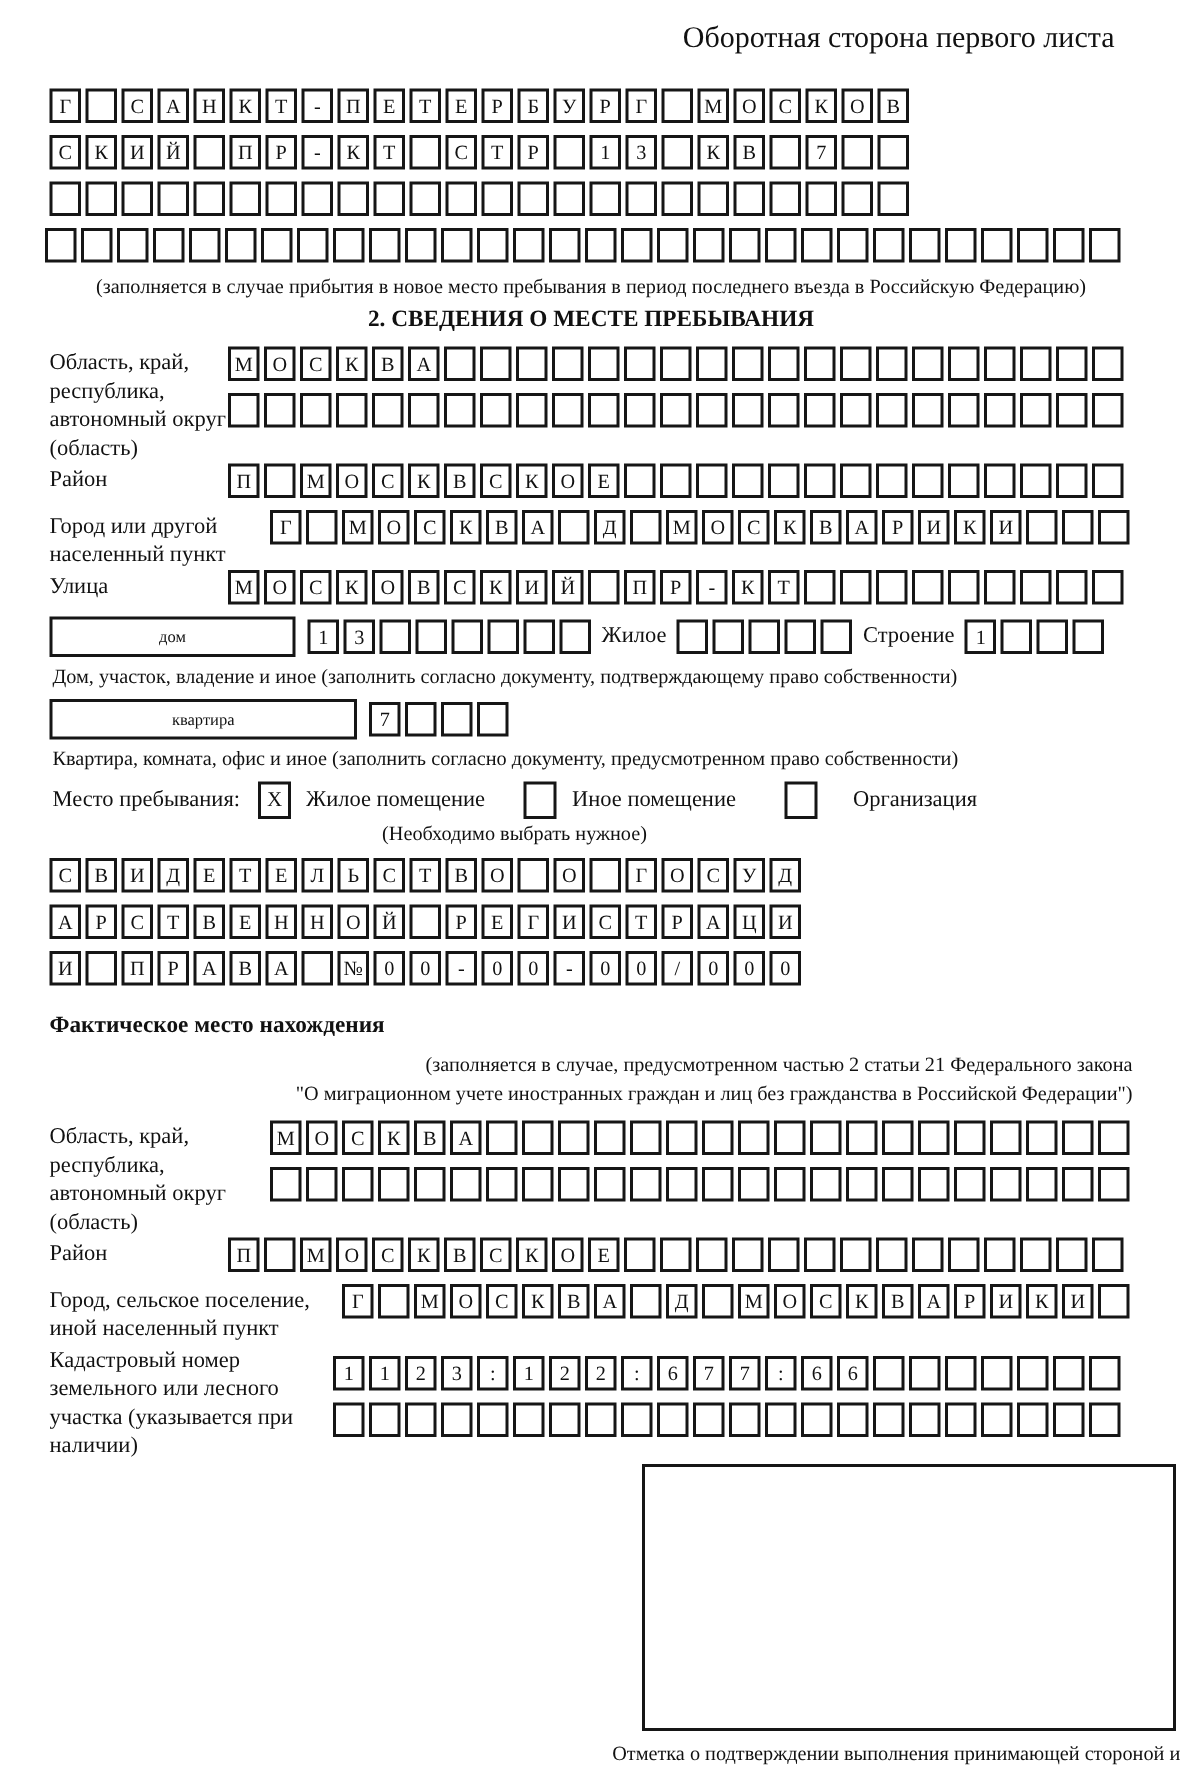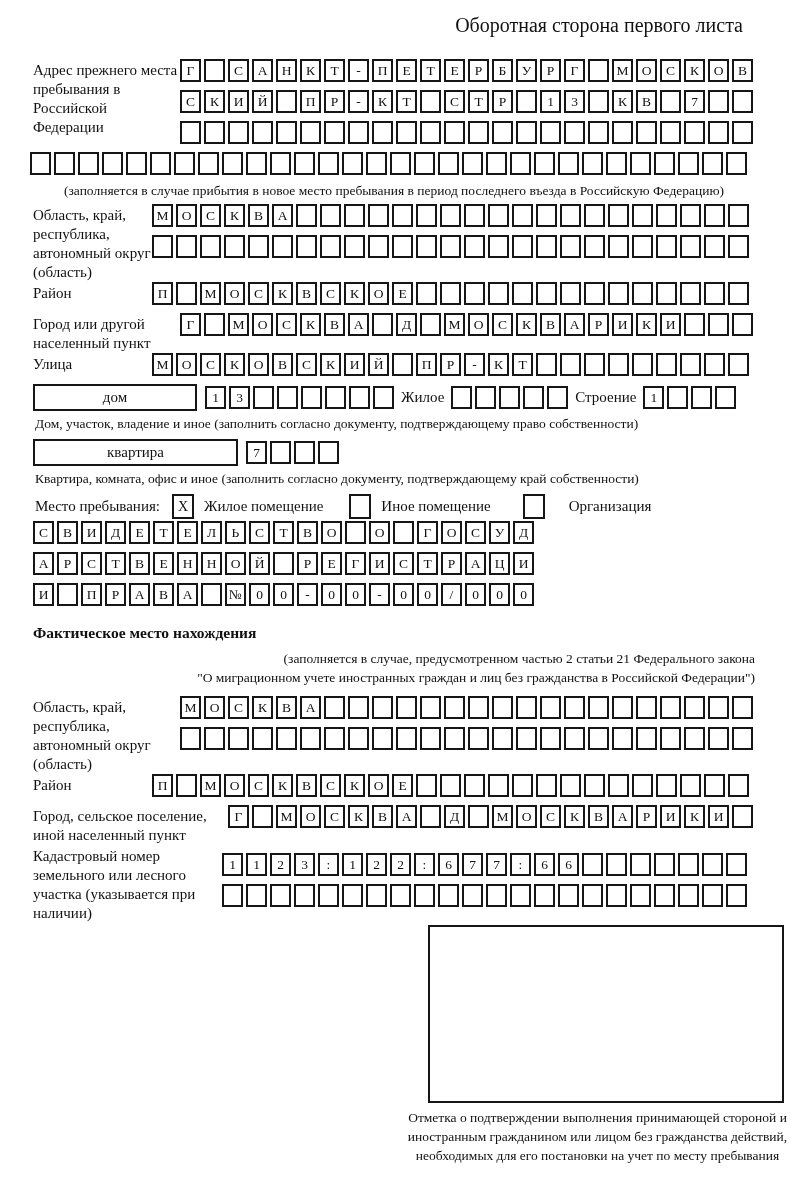--- a/index.html
+++ b/index.html
@@ -31,21 +31,21 @@
   }
   .fullrow { margin-left:-3px; }
 
   .note { font-size:13.5px; line-height:1.25; }
   .center { text-align:center; }
   .sec-title { text-align:center; font-weight:bold; font-size:15.5px; margin:2px 0 9px 0; }
 
   .domrow { display:flex; align-items:center; margin-bottom:5px; }
   .wordbox {
     border:2px solid #161616; height:27px; display:flex;
-    align-items:center; justify-content:center; font-size:15px;
+    align-items:center; justify-content:center; font-size:11px;
   }
   .w164 { width:164px; flex:0 0 164px; margin-right:8px; }
   .w205 { width:205px; flex:0 0 205px; margin-right:8px; }
   .inline-label { font-size:15px; margin:0 7px 0 4px; white-space:nowrap; }
   .fieldnote { font-size:13.5px; margin:0 0 7px 2px; }
 
   .stayrow { display:flex; align-items:center; margin:6px 0 2px 2px; font-size:15px; }
   .cb {
     width:22px; height:25px; flex:0 0 22px; border:2px solid #161616;
     text-align:center; font-size:14px; line-height:21px; margin:0 10px 0 12px;
@@ -63,21 +63,20 @@
   .stamp-caption { font-size:13.5px; line-height:1.4; }
 </style>
 </head>
 <body>
 
 <div class="page">
 
   <div class="doc-title">Оборотная сторона первого листа</div>
 
   <div class="frow">
-    <div class="label lw147">Адрес прежнего места пребывания в Российской Федерации</div>
     <div class="rows">
       <div class="boxrow">
           <span class="cell">Г</span>
           <span class="cell"></span>
           <span class="cell">С</span>
           <span class="cell">А</span>
           <span class="cell">Н</span>
           <span class="cell">К</span>
           <span class="cell">Т</span>
           <span class="cell">-</span>
@@ -179,20 +178,21 @@
       <span class="cell"></span>
       <span class="cell"></span>
       <span class="cell"></span>
       <span class="cell"></span>
       <span class="cell"></span>
       <span class="cell"></span>
       <span class="cell"></span>
     </div>
   <div class="note center" style="margin-bottom:4px;">(заполняется в случае прибытия в новое место пребывания в период последнего въезда в Российскую Федерацию)</div>
 
+  <div class="sec-title">2. СВЕДЕНИЯ О МЕСТЕ ПРЕБЫВАНИЯ</div>
 
   <div class="frow">
     <div class="label lw119">Область, край, республика, автономный округ (область)</div>
     <div class="rows">
       <div class="boxrow">
           <span class="cell">М</span>
           <span class="cell">О</span>
           <span class="cell">С</span>
           <span class="cell">К</span>
           <span class="cell">В</span>
@@ -371,31 +371,32 @@
 
   <div class="domrow">
     <div class="wordbox w205">квартира</div>
     <div class="boxrow" style="margin-bottom:0;">
         <span class="cell">7</span>
         <span class="cell"></span>
         <span class="cell"></span>
         <span class="cell"></span>
       </div>
   </div>
-  <div class="fieldnote">Квартира, комната, офис и иное (заполнить согласно документу, подтверждающему край собственности)</div>
+  <div class="fieldnote">Квартира, комната, офис и иное (заполнить согласно документу, предусмотренном право собственности)</div>
 
   <div class="stayrow">
     <span>Место пребывания:</span>
     <span class="cb">X</span>
     <span>Жилое помещение</span>
     <span class="cb" style="margin-left:26px;"></span>
     <span>Иное помещение</span>
     <span class="cb" style="margin-left:32px; margin-right:24px;"></span>
     <span>Организация</span>
   </div>
+  <div class="staynote">(Необходимо выбрать нужное)</div>
 
   <div class="frow">
     <div class="rows">
       <div class="boxrow">
           <span class="cell">С</span>
           <span class="cell">В</span>
           <span class="cell">И</span>
           <span class="cell">Д</span>
           <span class="cell">Е</span>
           <span class="cell">Т</span>

